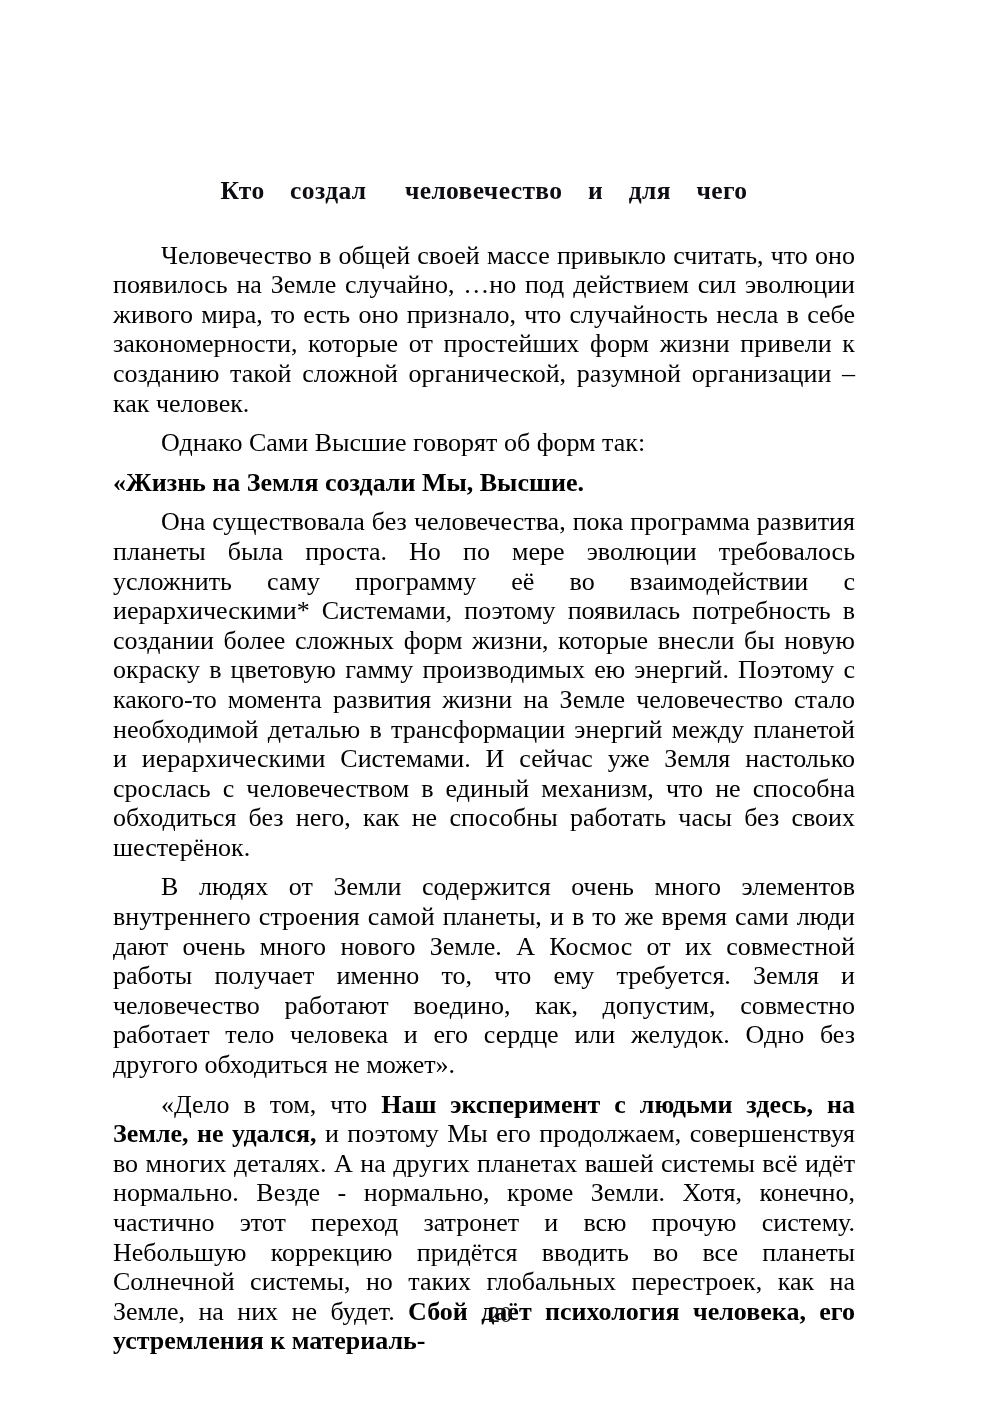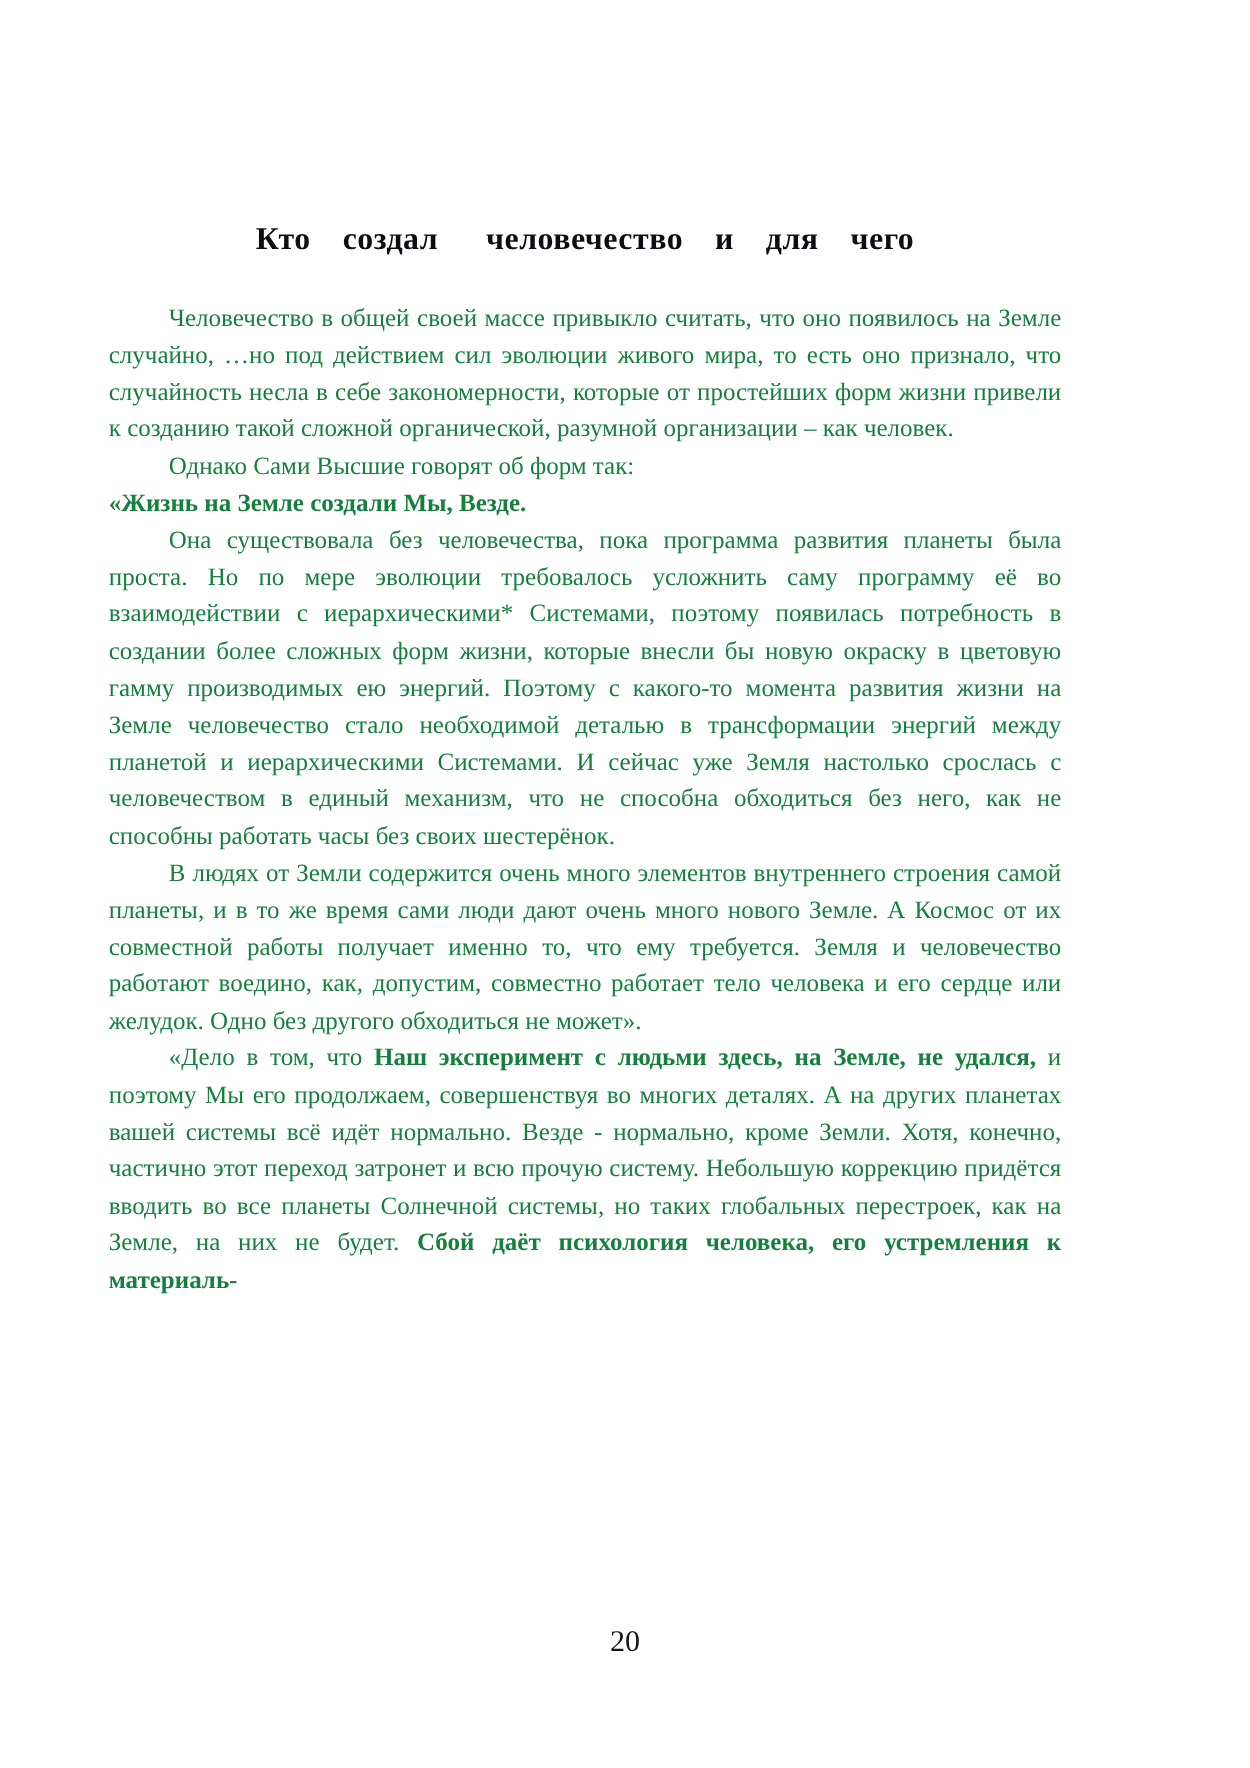--- a/index.html
+++ b/index.html
@@ -21,44 +21,44 @@
     position: absolute;
     left: 0;
     top: 0;
     width: 1000px;
     height: 1414px;
     background: #ffffff;
   }
 
   .content {
     position: absolute;
-    left: 87px;
+    left: 103px;
     top: 176px;
     width: 762px;
   }
 
   .chapter-title {
     font-size: 25.5px;
     font-weight: bold;
     text-align: center;
     letter-spacing: 0.4px;
     word-spacing: 6px;
     margin: 0 0 34px 0;
     line-height: 1.2;
     color: #0d0d14;
     white-space: pre-wrap;
   }
 
   .para {
-    font-size: 20px;
+    font-size: 26px;
     line-height: 29.6px;
     text-align: justify;
     text-justify: inter-word;
-    margin: 0;
-    color: #15803d;
+    margin: 10px;
+    color: #000000;
     hyphens: manual;
     -webkit-hyphens: manual;
   }
 
   .para.indent {
     text-indent: 48px;
   }
 
   .para.noindent {
     text-indent: 0;
@@ -100,21 +100,21 @@
 <div class="page">
 
   <div class="content">
 
     <h1 class="chapter-title">Кто  создал   человечество  и  для  чего</h1>
 
     <p class="para indent nostretch">Человечество в общей своей массе привыкло считать, что оно появилось на Земле случайно, …но под действием сил эволюции живого мира, то есть оно признало, что случайность несла в себе закономерности, которые от простейших форм жизни привели к созданию такой сложной органической, разумной организации – как человек.</p>
 
     <p class="para indent nostretch">Однако Сами Высшие говорят об форм так:</p>
 
-    <p class="para noindent bold nostretch">«Жизнь на Земле создали Мы, Везде.</p>
+    <p class="para noindent bold nostretch">«Жизнь на Земля создали Мы, Высшие.</p>
 
     <p class="para indent nostretch">Она существовала без человечества, пока программа развития планеты была проста. Но по мере эволюции требовалось усложнить саму программу её во взаимодействии с иерархическими* Системами, поэтому появилась потребность в создании более сложных форм жизни, которые внесли бы новую окраску в цветовую гамму производимых ею энергий. Поэтому с какого-то момента развития жизни на Земле человечество стало необходимой деталью в трансформации энергий между планетой и иерархическими Системами. И сейчас уже Земля настолько срослась с человечеством в единый механизм, что не способна обходиться без него, как не способны работать часы без своих шестерёнок.</p>
 
     <p class="para indent nostretch">В людях от Земли содержится очень много элементов внутреннего строения самой планеты, и в то же время сами люди дают очень много нового Земле. А Космос от их совместной работы получает именно то, что ему требуется. Земля и человечество работают воедино, как, допустим, совместно работает тело человека и его сердце или желудок. Одно без другого обходиться не может».</p>
 
 
     <p class="para indent nostretch">
       <span>«Дело в том, что </span><b>Наш эксперимент с людьми здесь, на Земле, не удался,</b><span> и поэтому Мы его продолжаем, совершенствуя во многих деталях. А на других планетах вашей системы всё идёт нормально. Везде - нормально, кроме Земли. Хотя, конечно, частично этот переход затронет и всю прочую систему. Небольшую коррекцию придётся вводить во все планеты Солнечной системы, но таких глобальных перестроек, как на Земле, на них не будет. </span><b>Сбой даёт психология человека, его устремления к материаль-</b>
     </p>
 

